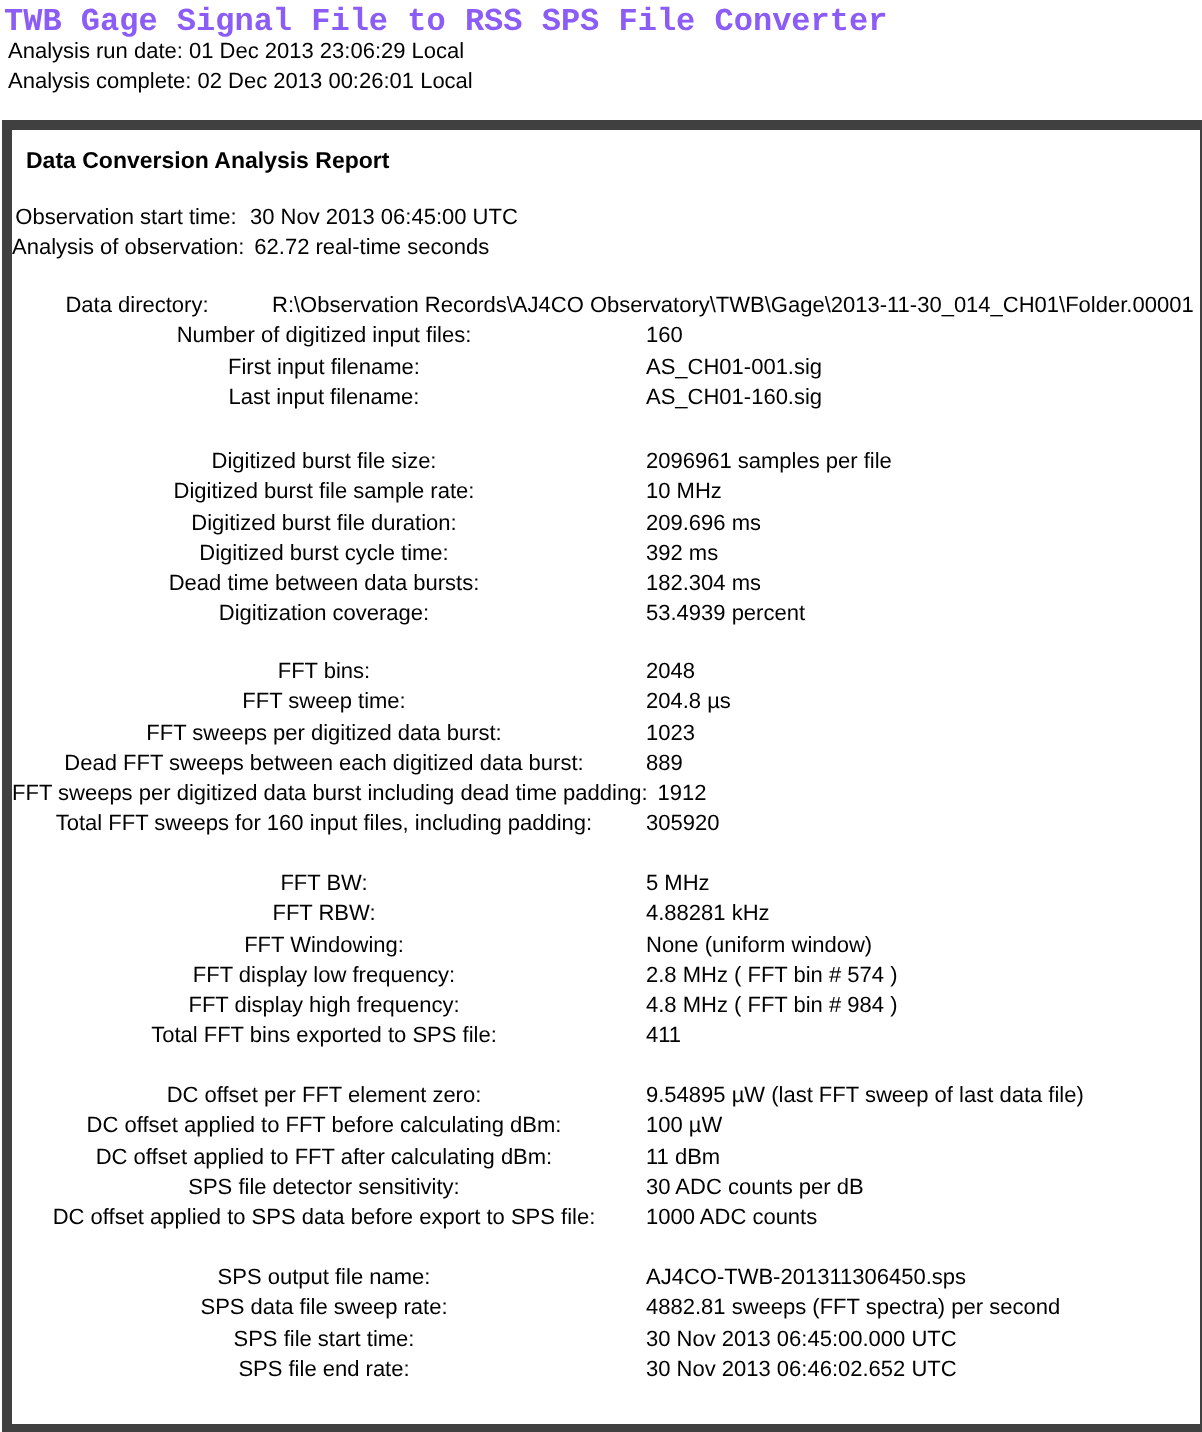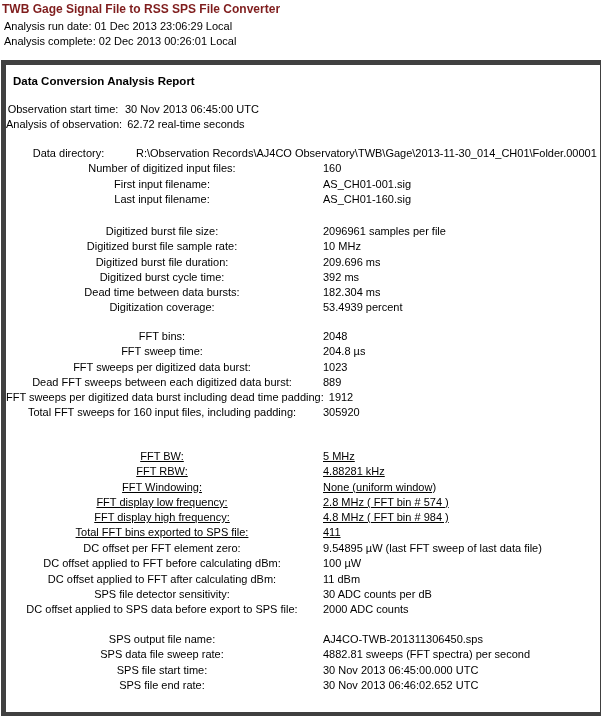--- a/index.html
+++ b/index.html
@@ -10,24 +10,25 @@
     background: #ffffff;
     font-family: "Liberation Sans", sans-serif;
     font-size: 11px;
     color: #000000;
     overflow: hidden;
   }
   .app-title {
     position: absolute;
     left: 2px;
     top: 2px;
-    font-size: 12px;
+    font-size: 16px;
     font-weight: bold;
-    color: #7f1d1d;
-    white-space: pre;
+    color: #8b5cf6;
+    white-space: pre;
+    font-family: Liberation Mono, monospace;
   }
   .hdr-line {
     position: absolute;
     left: 4px;
     height: 15px;
     line-height: 15px;
     white-space: pre;
   }
   .hdr-run { top: 19px; }
   .hdr-done { top: 34px; }
@@ -50,21 +51,21 @@
   }
   .group {
     position: absolute;
     left: 0;
     width: 593px;
   }
   .g1 { top: 37px; }
   .g2 { top: 81px; }
   .g3 { top: 159px; }
   .g4 { top: 264px; }
-  .g5 { top: 384px; text-decoration: underline; }
+  .g5 { top: 370px; }
   .g6 { top: 476px; }
   .g7 { top: 567px; }
   .row {
     display: flex;
     height: 15.3px;
     line-height: 15.3px;
     white-space: pre;
   }
   .lbl {
     flex: 0 0 312px;
@@ -214,21 +215,21 @@
       <div class="row">
         <span class="lbl">DC offset applied to FFT after calculating dBm:</span>
         <span class="val">11 dBm</span>
       </div>
       <div class="row">
         <span class="lbl">SPS file detector sensitivity:</span>
         <span class="val">30 ADC counts per dB</span>
       </div>
       <div class="row">
         <span class="lbl">DC offset applied to SPS data before export to SPS file:</span>
-        <span class="val">2000 ADC counts</span>
+        <span class="val">1000 ADC counts</span>
       </div>
     </div>
 
     <div class="group g7">
       <div class="row">
         <span class="lbl">SPS output file name:</span>
         <span class="val">AJ4CO-TWB-201311306450.sps</span>
       </div>
       <div class="row">
         <span class="lbl">SPS data file sweep rate:</span>

